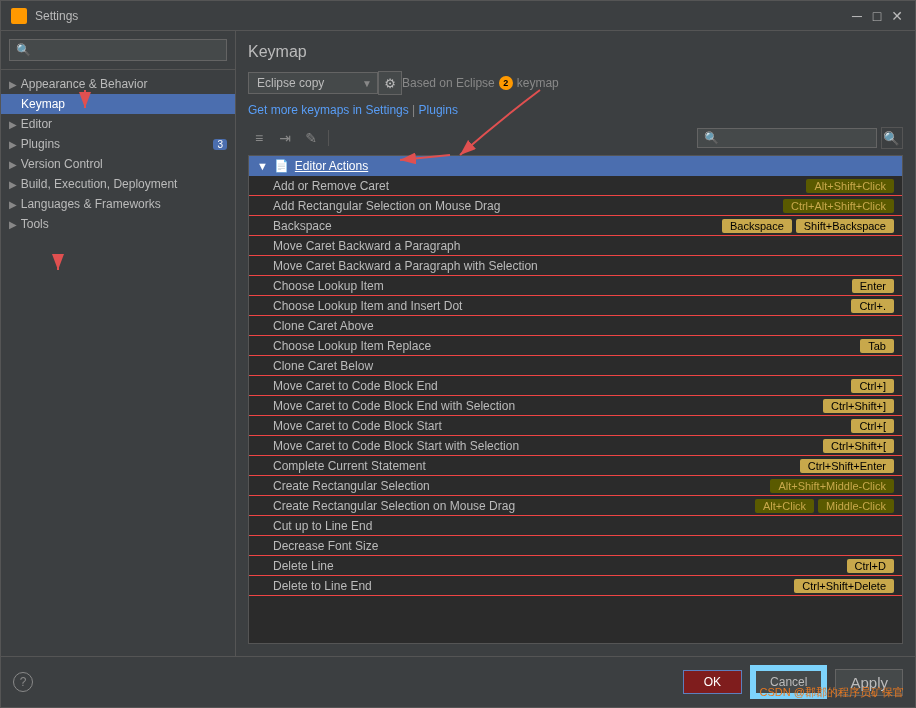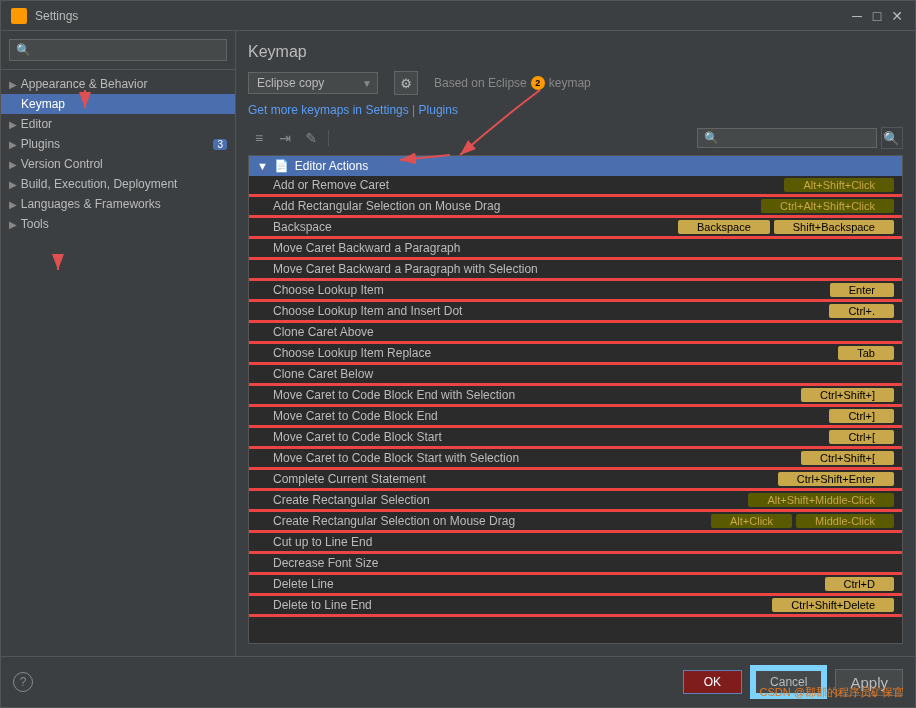--- a/index.html
+++ b/index.html
@@ -127,21 +127,21 @@
     }
     .panel-title {
       font-size: 16px;
       color: #bbbbbb;
       margin-bottom: 10px;
       font-weight: normal;
     }
     .keymap-toolbar {
       display: flex;
       align-items: center;
-      gap: 16px;
+      gap: 0;
       margin-bottom: 8px;
     }
     .keymap-select-wrap {
       position: relative;
       display: flex;
       align-items: center;
     }
     .keymap-select {
       background: #45494a;
       border: 1px solid #646464;
@@ -276,42 +276,43 @@
       display: flex;
       align-items: center;
       gap: 6px;
       cursor: pointer;
     }
     .action-group-icon {
       font-size: 11px;
     }
     .action-group-label {
       font-weight: normal;
+      text-decoration: underline;
     }
     .action-row {
       display: flex;
       align-items: center;
       padding: 2px 8px 2px 24px;
-      border-bottom: 3px solid #ef4444;
+      border-bottom: 1px solid #ef4444;
       min-height: 20px;
     }
     .action-name {
       flex: 1;
       color: #bbbbbb;
       font-size: 12px;
     }
     .action-shortcuts {
       display: flex;
       gap: 4px;
       align-items: center;
     }
     .shortcut-badge {
       background: #c8a84b;
       color: #000;
-      padding: 1px 19px;
+      padding: 1px 8px;
       font-size: 11px;
       border-radius: 2px;
       white-space: nowrap;
     }
     .shortcut-badge.dark {
       background: #5a5a00;
       color: #c8a84b;
     }
     
     .bottom-bar {
@@ -533,29 +534,29 @@
                 <span class="action-name">Choose Lookup Item Replace</span>
                 <div class="action-shortcuts">
                   <span class="shortcut-badge">Tab</span>
                 </div>
               </div>
               <div class="action-row">
                 <span class="action-name">Clone Caret Below</span>
                 <div class="action-shortcuts"></div>
               </div>
               <div class="action-row">
+                <span class="action-name">Move Caret to Code Block End</span>
+                <div class="action-shortcuts">
+                  <span class="shortcut-badge">Ctrl+]</span>
+                </div>
+              </div>
+              <div class="action-row">
                 <span class="action-name">Move Caret to Code Block End with Selection</span>
                 <div class="action-shortcuts">
                   <span class="shortcut-badge">Ctrl+Shift+]</span>
-                </div>
-              </div>
-              <div class="action-row">
-                <span class="action-name">Move Caret to Code Block End</span>
-                <div class="action-shortcuts">
-                  <span class="shortcut-badge">Ctrl+]</span>
                 </div>
               </div>
               <div class="action-row">
                 <span class="action-name">Move Caret to Code Block Start</span>
                 <div class="action-shortcuts">
                   <span class="shortcut-badge">Ctrl+[</span>
                 </div>
               </div>
               <div class="action-row">
                 <span class="action-name">Move Caret to Code Block Start with Selection</span>

